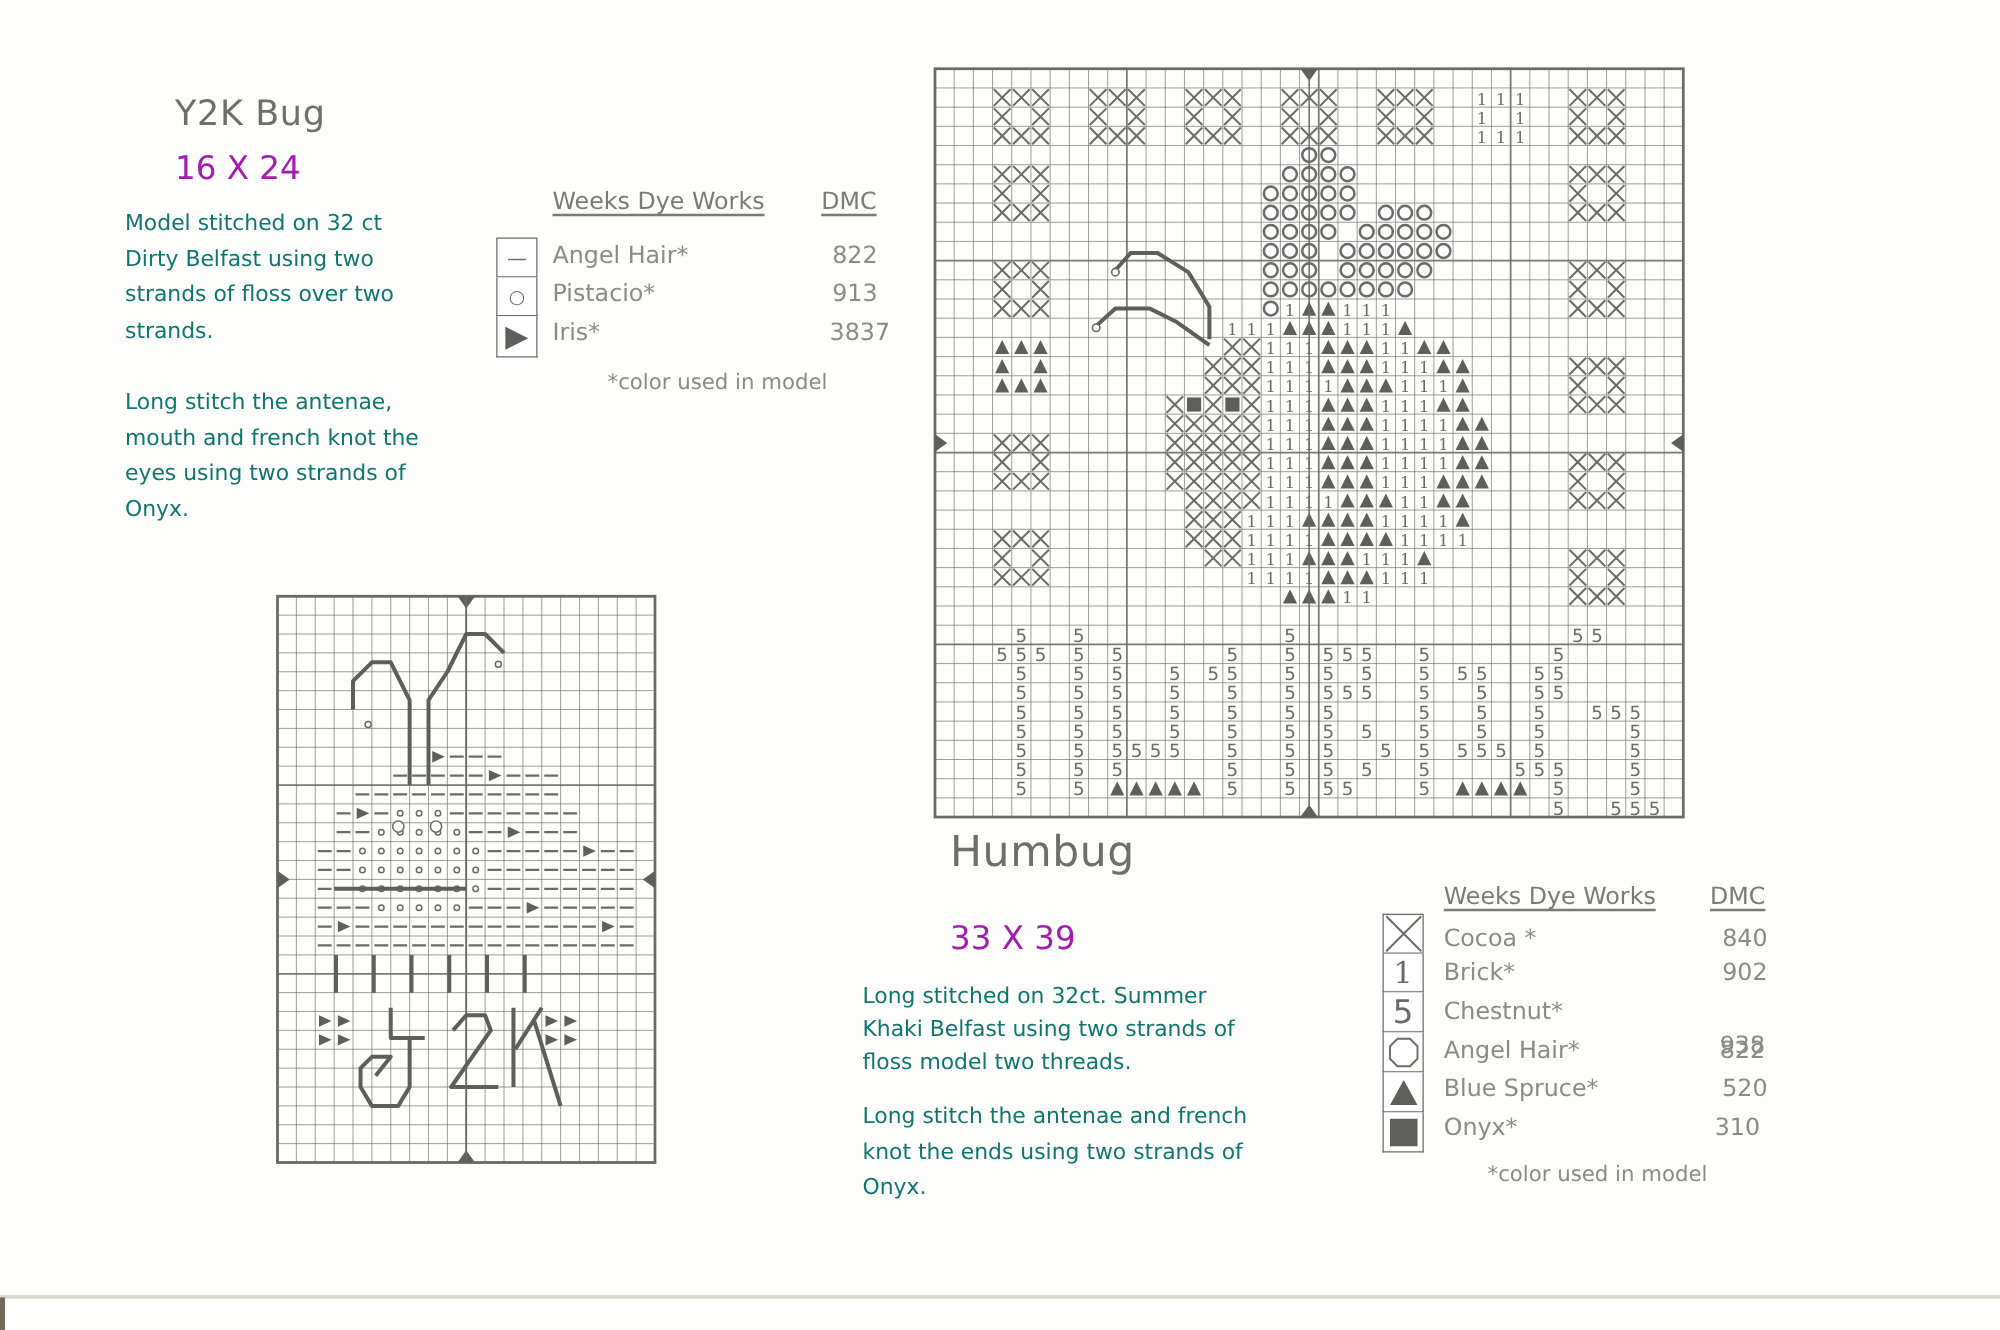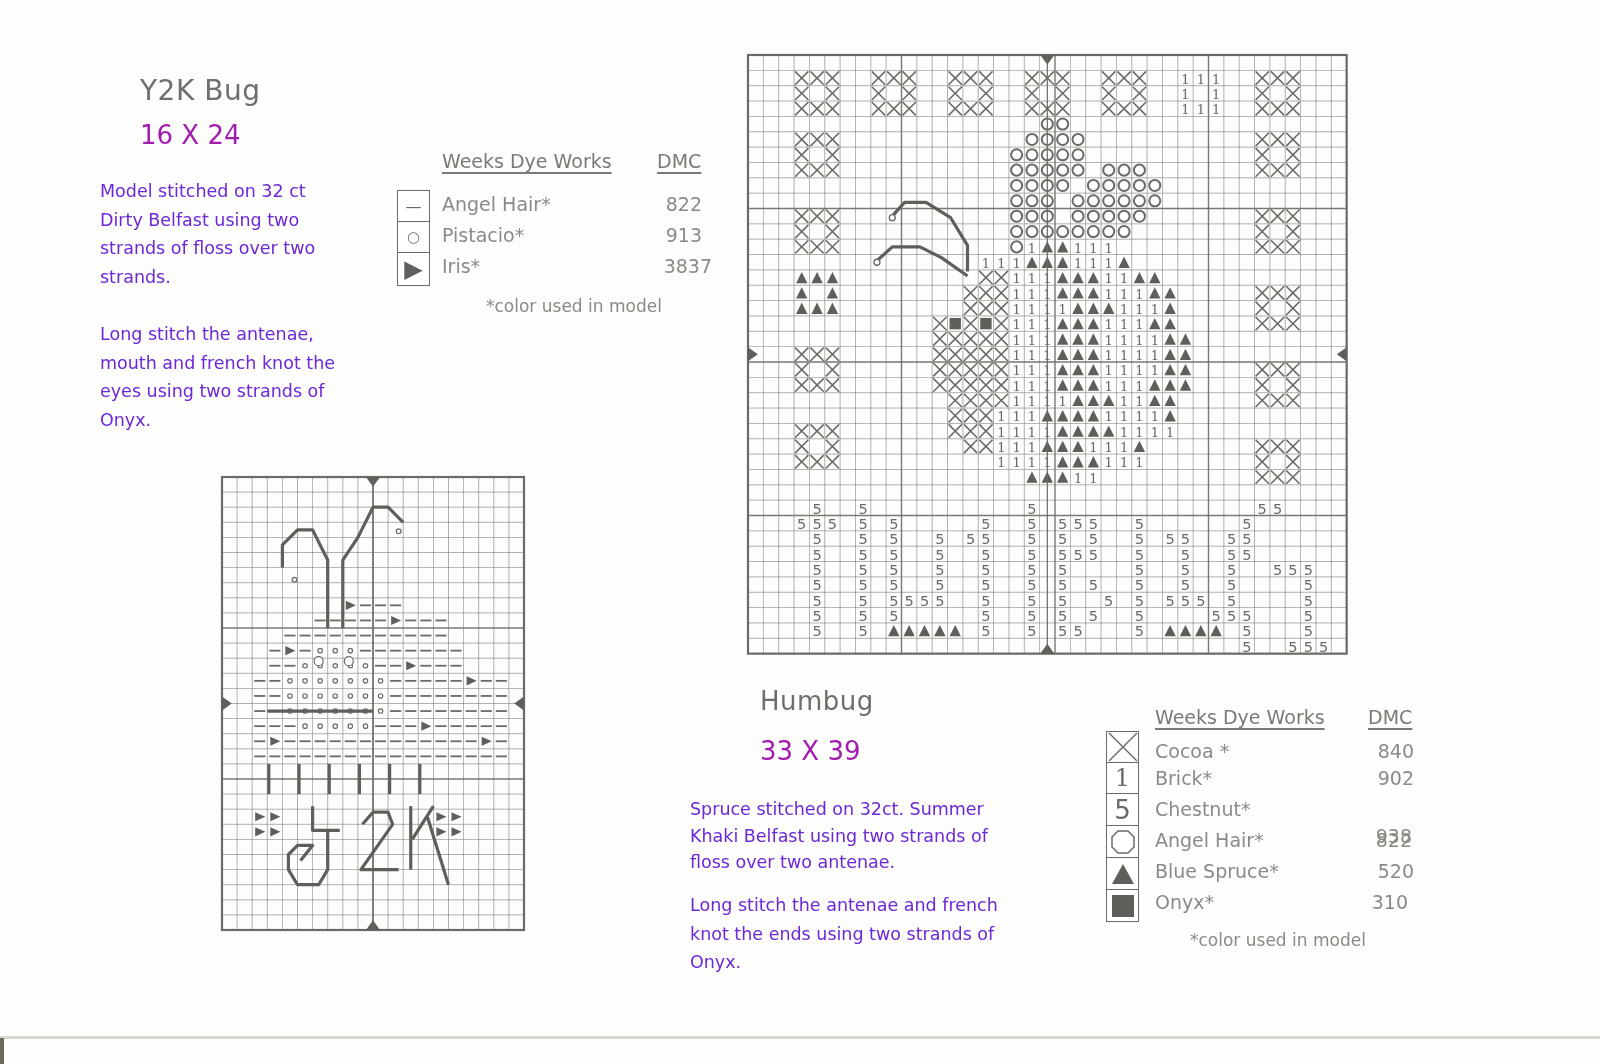--- a/index.html
+++ b/index.html
@@ -2,21 +2,21 @@
 <html><head>
 <meta charset="utf-8">
 <style>
   html,body{margin:0;padding:0;}
   body{width:1600px;height:1064px;background:#fdfdfb;position:relative;overflow:hidden;
        font-family:"DejaVu Sans","Liberation Sans",sans-serif;color:#7a7a76;}
   .abs{position:absolute;}
   .center{}
   .title-lg{font-size:28px;color:#6e6e6a;font-weight:normal;letter-spacing:0.5px;}
   .size-lg{font-size:26px;color:#a21caf;}
-  .para{font-size:17.5px;line-height:28.5px;color:#6d28d9;margin-top:12px;}
+  .para{font-size:17.5px;line-height:28.5px;color:#0f766e;}
   .legend-head{font-size:19px;text-decoration:underline;text-decoration-thickness:1.5px;text-underline-offset:4px;color:#7a7a76;}
   .legend-row{font-size:19px;color:#8a8a86;display:flex;align-items:center;}
   .sym{border:1.5px solid #6a6a66;box-sizing:border-box;display:flex;align-items:center;justify-content:center;color:#6a6a66;background:#fff;}
   .note{font-size:17px;color:#8a8a86;}
   .chart svg{display:block;}
   .page-bottom-line{left:0;top:1036px;width:1600px;height:3px;background:#d9d9cf;}
   .page-left-edge{left:0;top:1038px;width:4px;height:26px;background:#6d6a5a;}
 </style>
 </head>
 <body>
@@ -1081,26 +1081,26 @@
       </g>
       <g fill="none" stroke="#5e5e5a" stroke-width="3.2" stroke-linejoin="round">
         <polyline points="148.29,165.17499999999998 160.57,151.35999999999999 182.06,151.35999999999999 206.61999999999998,166.70999999999998 223.505,194.34 223.505,220.435"></polyline>
         <polyline points="132.94,209.69 148.29,195.875 175.92,195.875 197.41,206.61999999999998 223.505,225.04"></polyline>
         <circle cx="148.29" cy="166.70999999999998" r="3" fill="#fff" stroke="#6a6a66" stroke-width="1.3"></circle>
         <circle cx="132.94" cy="211.225" r="3" fill="#fff" stroke="#6a6a66" stroke-width="1.3"></circle>
       </g>
     </svg>
 </div>
 
-<div class="abs center title-lg" style="left:760px;top:686px;width:220px;font-size:26px;">Humbug</div>
+<div class="abs center title-lg" style="left:760px;top:662px;width:220px;font-size:34px;">Humbug</div>
 <div class="abs center size-lg" style="left:760px;top:736px;width:220px;">33 X 39</div>
 <div class="abs center para" style="left:690px;top:784px;width:360px;line-height:26.5px;">
-  <div>Spruce stitched on 32ct. Summer</div>
+  <div>Long stitched on 32ct. Summer</div>
   <div>Khaki Belfast using two strands of</div>
-  <div>floss over two antenae.</div>
+  <div>floss model two threads.</div>
 </div>
 <div class="abs center para" style="left:690px;top:879px;width:360px;">
   <div>Long stitch the antenae and french</div>
   <div>knot the ends using two strands of</div>
   <div>Onyx.</div>
 </div>
 
 <div class="abs legend-head" style="left:1155px;top:706px;">Weeks Dye Works</div>
 <div class="abs legend-head" style="left:1368px;top:706px;">DMC</div>
 <div class="abs" style="left:1106px;top:731px;width:33px;">

